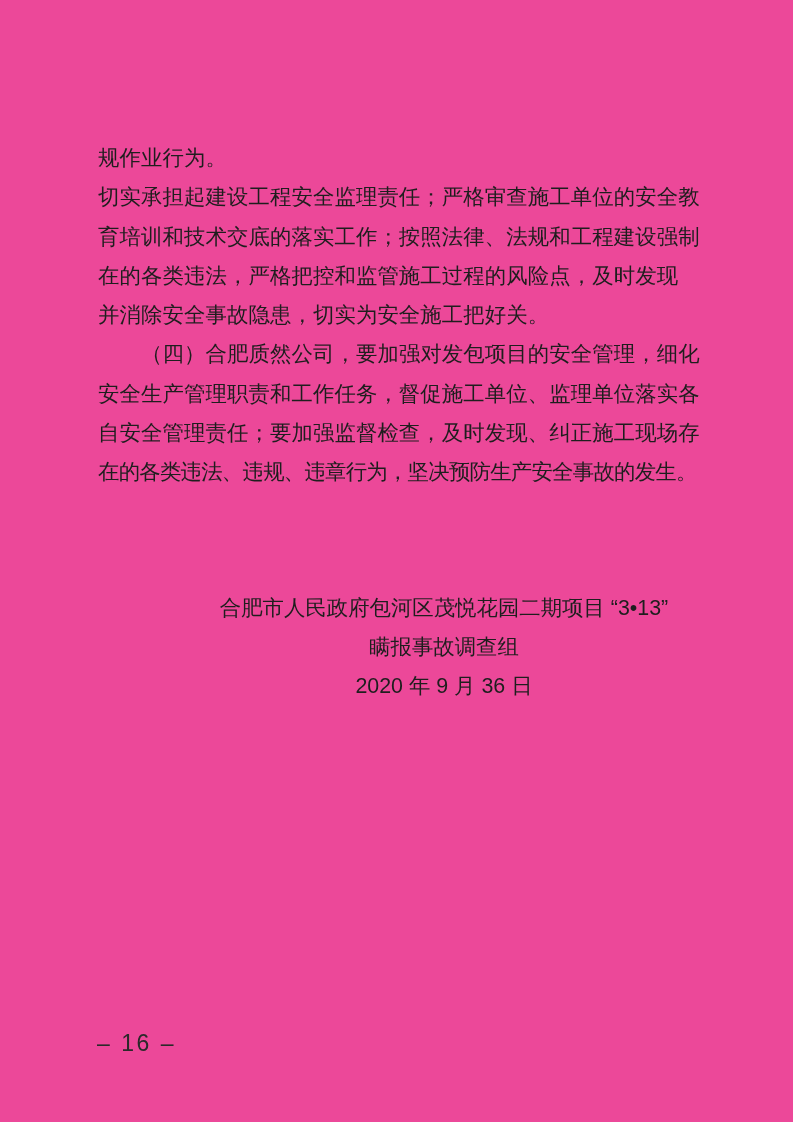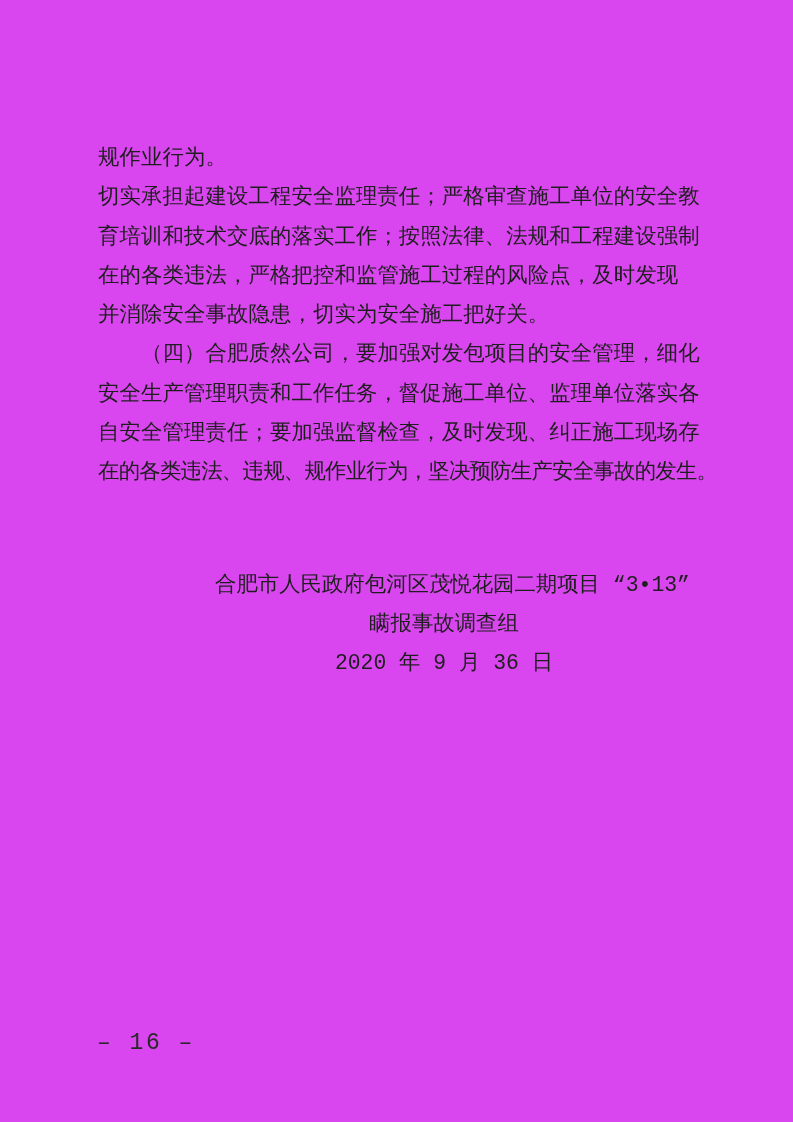--- a/index.html
+++ b/index.html
@@ -5,22 +5,22 @@
   html, body {
     margin: 0;
     padding: 0;
     background: #e8e8e8;
   }
   .page {
     position: relative;
     width: 793px;
     height: 1122px;
     margin: 0 auto;
-    background: #d946ef;
-    font-family: Liberation Mono, monospace;
+    background: #ec4899;
+    font-family: Liberation Sans, sans-serif;
     color: #1e1e1e;
     overflow: hidden;
   }
   .body-text {
     position: absolute;
     left: 98px;
     top: 139px;
     width: 602px;
     font-size: 21.4px;
     line-height: 39.3px;
@@ -31,21 +31,21 @@
   }
   .body-line.indent {
     padding-left: 43px;
   }
   .body-line.tight {
     letter-spacing: -0.75px;
   }
   .signature {
     position: absolute;
     left: 215px;
-    top: 566px;
+    top: 589px;
     width: 458px;
     text-align: center;
     font-size: 21.4px;
     line-height: 39px;
   }
   .signature .sig-line {
     white-space: nowrap;
   }
   .page-number {
     position: absolute;
@@ -63,21 +63,21 @@
 
   <div class="body-text">
     <div class="body-line">规作业行为。</div>
     <div class="body-line">切实承担起建设工程安全监理责任；严格审查施工单位的安全教</div>
     <div class="body-line">育培训和技术交底的落实工作；按照法律、法规和工程建设强制</div>
     <div class="body-line">在的各类违法，严格把控和监管施工过程的风险点，及时发现</div>
     <div class="body-line">并消除安全事故隐患，切实为安全施工把好关。</div>
     <div class="body-line indent">（四）合肥质然公司，要加强对发包项目的安全管理，细化</div>
     <div class="body-line">安全生产管理职责和工作任务，督促施工单位、监理单位落实各</div>
     <div class="body-line">自安全管理责任；要加强监督检查，及时发现、纠正施工现场存</div>
-    <div class="body-line tight">在的各类违法、违规、规作业行为，坚决预防生产安全事故的发生。</div>
+    <div class="body-line tight">在的各类违法、违规、违章行为，坚决预防生产安全事故的发生。</div>
   </div>
 
   <div class="signature">
     <div class="sig-line">合肥市人民政府包河区茂悦花园二期项目 “3•13”</div>
     <div class="sig-line">瞒报事故调查组</div>
     <div class="sig-line">2020 年 9 月 36 日</div>
   </div>
 
   <div class="page-number">– 16 –</div>
 

